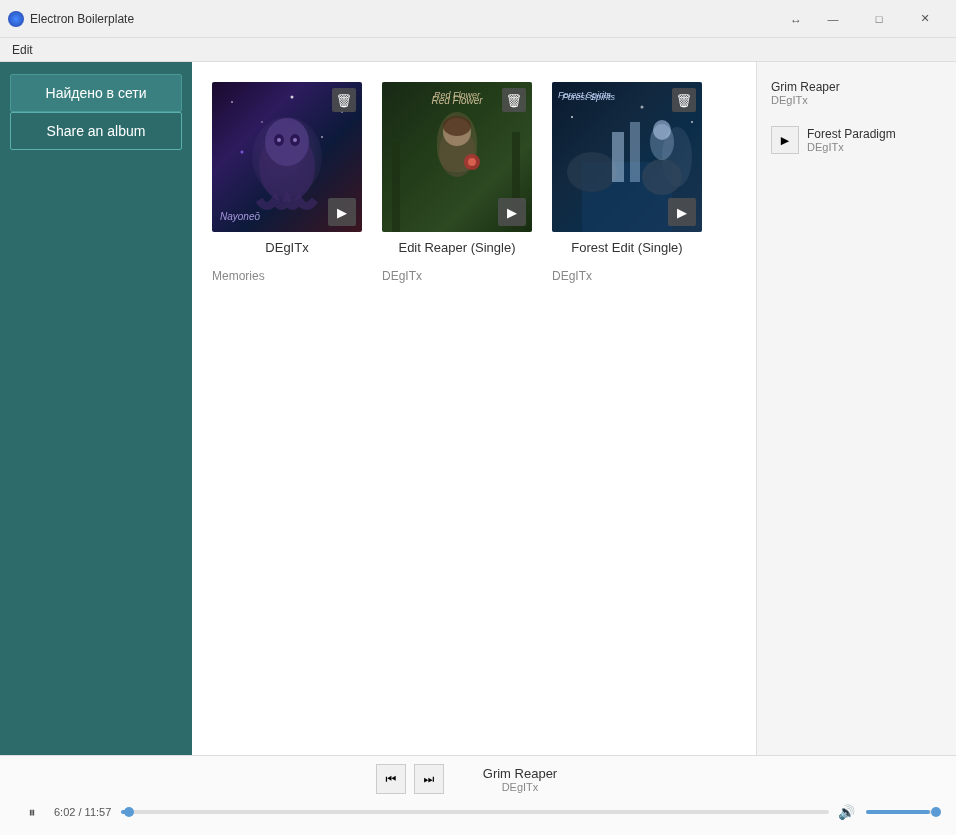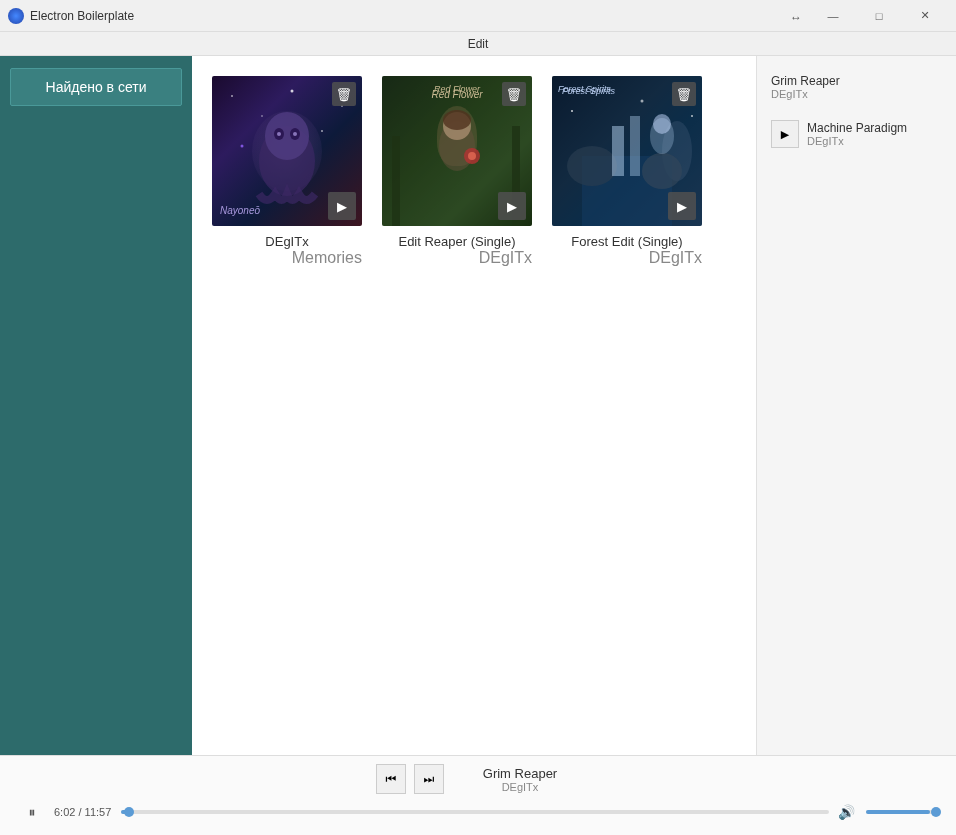--- a/index.html
+++ b/index.html
@@ -1,21 +1,21 @@
 <!DOCTYPE html>
 <html><head>
   <meta charset="utf-8">
   <style>
     * { box-sizing: border-box; margin: 0; padding: 0; }
     body { font-family: 'Segoe UI', Arial, sans-serif; background: #f0f0f0; width: 956px; height: 835px; overflow: hidden; display: flex; flex-direction: column; }
 
     
     #titlebar {
       background: #f0f0f0;
-      height: 32px;
+      height: 38px;
       display: flex;
       align-items: center;
       padding: 0 8px;
       border-bottom: 1px solid #ddd;
       user-select: none;
       flex-shrink: 0;
     }
     #titlebar .app-icon {
       width: 16px; height: 16px;
       background: radial-gradient(circle, #4488ff, #2244aa);
@@ -49,21 +49,20 @@
 
     
     #menubar {
       height: 24px;
       background: #f0f0f0;
       display: flex;
       align-items: center;
       padding: 0 4px;
       border-bottom: 1px solid #ddd;
       flex-shrink: 0;
-      justify-content: center;
     }
     #menubar .menu-item {
       font-size: 12px;
       padding: 2px 8px;
       cursor: pointer;
       color: #333;
     }
 
     
     #main {
@@ -221,24 +220,24 @@
       border-radius: 2px;
     }
     .album-title {
       margin-top: 8px;
       font-size: 13px;
       color: #333;
       text-align: center;
       font-weight: 500;
     }
     .album-artist {
-      font-size: 16px;
+      font-size: 12px;
       color: #888;
-      text-align: right;
-      margin-top: 0;
+      text-align: left;
+      margin-top: 14px;
     }
 
     
     #right-panel {
       width: 200px;
       background: #f5f5f5;
       border-left: 1px solid #e0e0e0;
       display: flex;
       flex-direction: column;
       padding: 12px 10px;
@@ -403,20 +402,21 @@
 </div>
 
 <div id="menubar">
   <div class="menu-item">Edit</div>
 </div>
 
 <div id="main">
 
   <div id="sidebar">
     <button class="sidebar-btn">Найдено в сети</button>
+    <button class="sidebar-btn share-btn">Share an album</button>
   </div>
 
   <div id="content">
     <div class="albums-grid">
 
       <div class="album-card">
         <div class="album-cover cover-memories">
 
           <svg width="150" height="150" style="position:absolute;top:0;left:0;">
 
@@ -507,21 +507,21 @@
     <div class="queue-item">
       <div class="queue-item-info">
         <div class="queue-item-title">Grim Reaper</div>
         <div class="queue-item-artist">DEgITx</div>
       </div>
     </div>
 
     <div class="queue-item">
       <button class="queue-play-btn">▶</button>
       <div class="queue-item-info">
-        <div class="queue-item-title">Machine Paradigm</div>
+        <div class="queue-item-title">Forest Paradigm</div>
         <div class="queue-item-artist">DEgITx</div>
       </div>
     </div>
 
   </div>
 
 </div>
 
 <div id="player">
   <div class="player-top">

